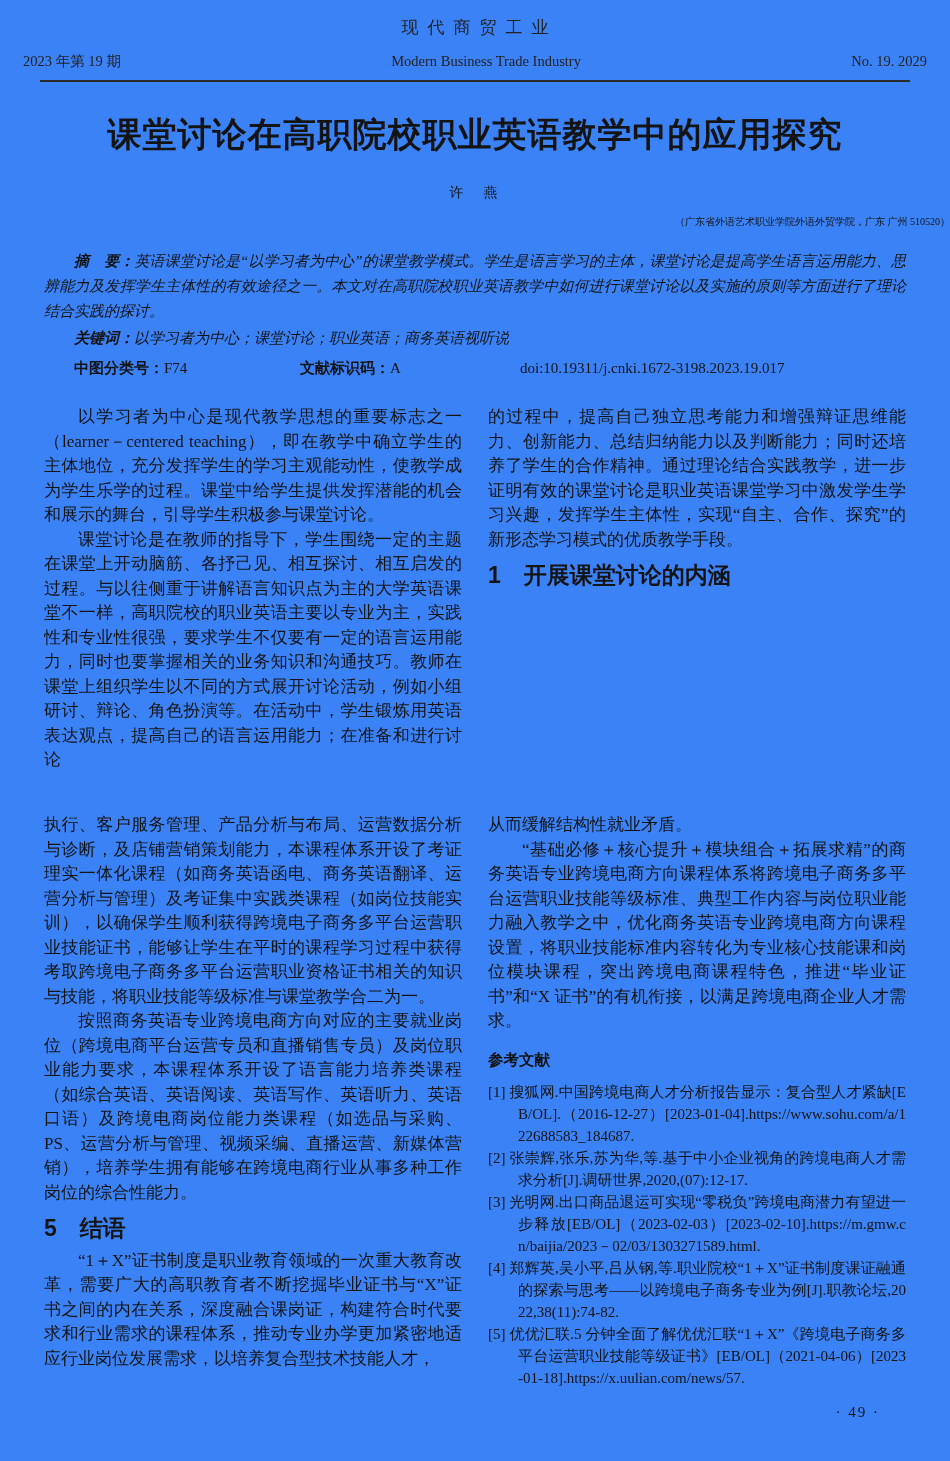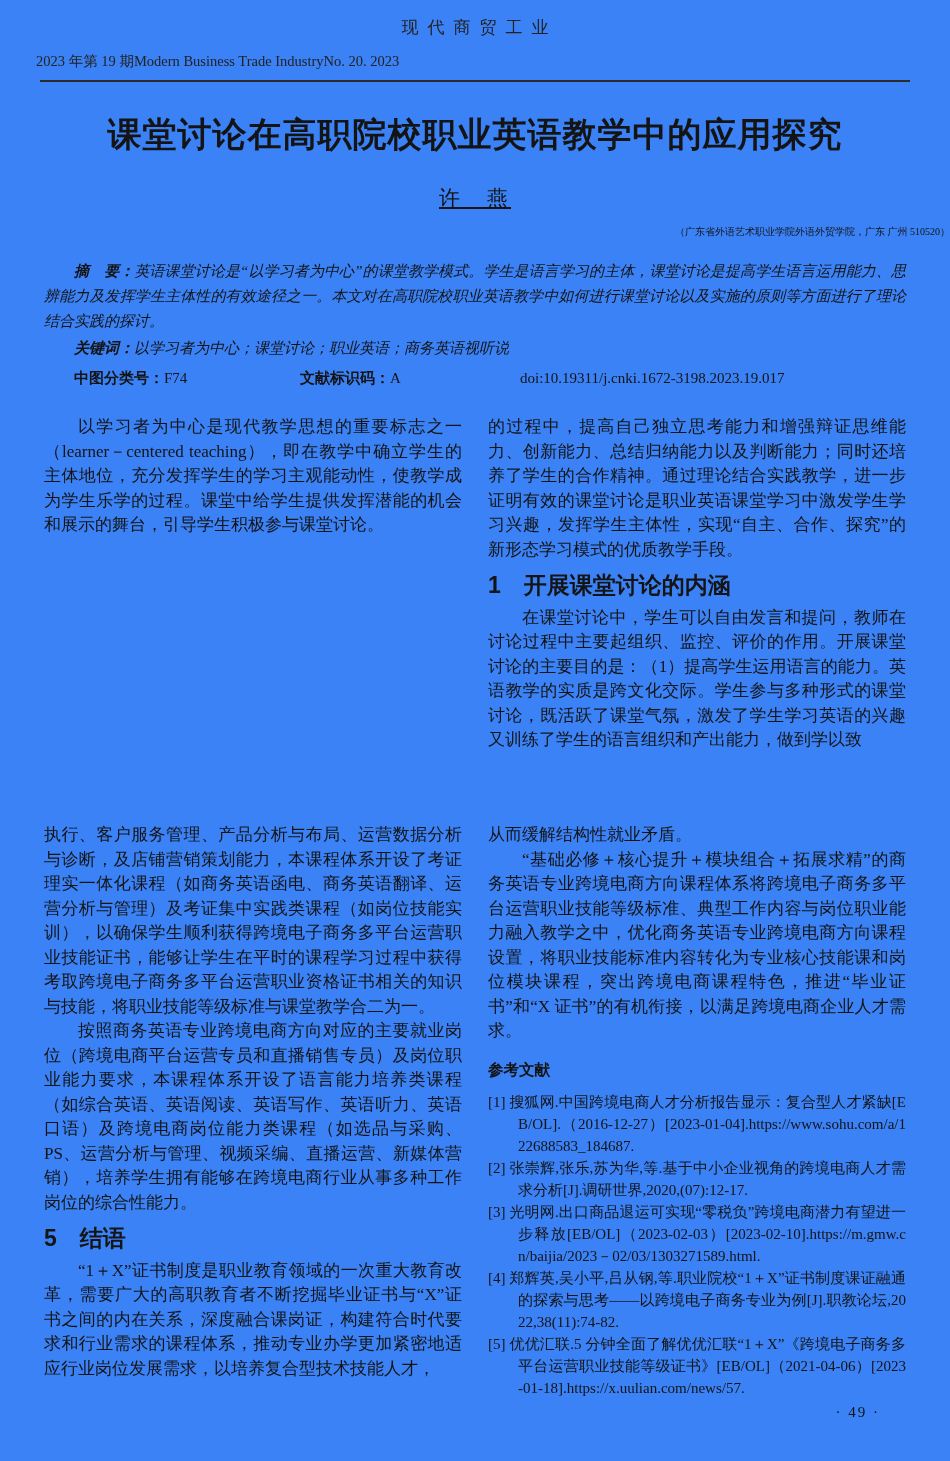--- a/index.html
+++ b/index.html
@@ -11,27 +11,27 @@
     margin: 0 auto;
     position: relative;
     overflow: hidden;
     font-family: "Liberation Serif", "DejaVu Serif", serif;
     color: #141414;
   }
   
   .jheader { padding-top: 16px; }
   .jtitle-cn { text-align: center; font-size: 17px; letter-spacing: 9px; text-indent: 9px; color: #222; }
   .jrow {
-    display: flex; align-items: baseline;
-    margin: 13px 36px 0; font-size: 14.5px; color: #222;
+    display: flex; justify-content: space-between; align-items: baseline;
+    margin: 13px 23px 0; font-size: 14.5px; color: #222;
   }
   .jrule { border-top: 2px solid #2b2b2b; margin: 9px 40px 0; }
   
   .title { text-align: center; font-size: 34px; font-weight: bold; margin-top: 30px; letter-spacing: 1px; }
-  .author { text-align: center; font-size: 21px; margin-top: 26px; letter-spacing: 3px; text-decoration: underline; }
+  .author { text-align: center; font-size: 14px; margin-top: 26px; letter-spacing: 3px; }
   .affiliation { text-align: right; font-size: 10px; margin-top: 13px; }
   
   .meta { margin: 20px 44px 0; font-size: 15px; line-height: 25px; }
   .meta p { text-align: justify; }
   .abstract { text-indent: 2em; font-style: italic; }
   .keywords { text-indent: 2em; font-style: italic; margin-top: 2px; }
   .lbl { font-weight: bold; }
   .clcrow { display: flex; padding-left: 2em; margin-top: 5px; font-style: normal; }
   .clcrow .seg1 { width: 226px; font-weight: bold; }
   .clcrow .seg1 span { font-weight: normal; }
@@ -61,21 +61,21 @@
 </head>
 <body>
 
 <div class="page">
 
   <header class="jheader">
     <div class="jtitle-cn">现代商贸工业</div>
     <div class="jrow">
       <span>2023 年第 19 期</span>
       <span>Modern Business Trade Industry</span>
-      <span>No. 20. 2023</span>
+      <span>No. 19. 2029</span>
     </div>
     <div class="jrule"></div>
   </header>
 
   <h1 class="title">课堂讨论在高职院校职业英语教学中的应用探究</h1>
   <div class="author">许　燕</div>
   <div class="affiliation">（广东省外语艺术职业学院外语外贸学院，广东 广州 510520）</div>
 
   <section class="meta">
     <p class="abstract"><span class="lbl">摘　要：</span><span>英语课堂讨论是“以学习者为中心”的课堂教学模式。学生是语言学习的主体，课堂讨论是提高学生语言运用能力、思辨能力及发挥学生主体性的有效途径之一。本文对在高职院校职业英语教学中如何进行课堂讨论以及实施的原则等方面进行了理论结合实践的探讨。</span></p>
@@ -83,25 +83,25 @@
     <p class="clcrow">
       <span class="seg1"><span class="lbl" style="font-weight:bold">中图分类号：</span><span>F74</span></span>
       <span class="seg2"><span class="lbl" style="font-weight:bold">文献标识码：</span><span>A</span></span>
       <span class="seg3">doi:10.19311/j.cnki.1672-3198.2023.19.017</span>
     </p>
   </section>
 
   <section class="columns upper">
     <div class="col">
       <p>以学习者为中心是现代教学思想的重要标志之一（learner－centered teaching），即在教学中确立学生的主体地位，充分发挥学生的学习主观能动性，使教学成为学生乐学的过程。课堂中给学生提供发挥潜能的机会和展示的舞台，引导学生积极参与课堂讨论。</p>
+      <p>课堂讨论是在教师的指导下，学生围绕一定的主题在课堂上开动脑筋、各抒己见、相互探讨、相互启发的过程。与以往侧重于讲解语言知识点为主的大学英语课堂不一样，高职院校的职业英语主要以专业为主，实践性和专业性很强，要求学生不仅要有一定的语言运用能力，同时也要掌握相关的业务知识和沟通技巧。教师在课堂上组织学生以不同的方式展开讨论活动，例如小组研讨、辩论、角色扮演等。在活动中，学生锻炼用英语表达观点，提高自己的语言运用能力；在准备和进行讨论</p>
     </div>
     <div class="col">
       <p class="noindent">的过程中，提高自己独立思考能力和增强辩证思维能力、创新能力、总结归纳能力以及判断能力；同时还培养了学生的合作精神。通过理论结合实践教学，进一步证明有效的课堂讨论是职业英语课堂学习中激发学生学习兴趣，发挥学生主体性，实现“自主、合作、探究”的新形态学习模式的优质教学手段。</p>
       <h2 class="sechead">1　开展课堂讨论的内涵</h2>
-      <p>在课堂讨论中，学生可以自由发言和提问，教师在讨论过程中主要起组织、监控、评价的作用。开展课堂讨论的主要目的是：（1）提高学生运用语言的能力。英语教学的实质是跨文化交际。学生参与多种形式的课堂讨论，既活跃了课堂气氛，激发了学生学习英语的兴趣又训练了学生的语言组织和产出能力，做到学以致</p>
     </div>
   </section>
 
   <section class="columns lower">
     <div class="col">
       <p class="noindent">执行、客户服务管理、产品分析与布局、运营数据分析与诊断，及店铺营销策划能力，本课程体系开设了考证理实一体化课程（如商务英语函电、商务英语翻译、运营分析与管理）及考证集中实践类课程（如岗位技能实训），以确保学生顺利获得跨境电子商务多平台运营职业技能证书，能够让学生在平时的课程学习过程中获得考取跨境电子商务多平台运营职业资格证书相关的知识与技能，将职业技能等级标准与课堂教学合二为一。</p>
       <p>按照商务英语专业跨境电商方向对应的主要就业岗位（跨境电商平台运营专员和直播销售专员）及岗位职业能力要求，本课程体系开设了语言能力培养类课程（如综合英语、英语阅读、英语写作、英语听力、英语口语）及跨境电商岗位能力类课程（如选品与采购、PS、运营分析与管理、视频采编、直播运营、新媒体营销），培养学生拥有能够在跨境电商行业从事多种工作岗位的综合性能力。</p>
       <h2 class="sechead">5　结语</h2>
       <p>“1＋X”证书制度是职业教育领域的一次重大教育改革，需要广大的高职教育者不断挖掘毕业证书与“X”证书之间的内在关系，深度融合课岗证，构建符合时代要求和行业需求的课程体系，推动专业办学更加紧密地适应行业岗位发展需求，以培养复合型技术技能人才，</p>
     </div>

